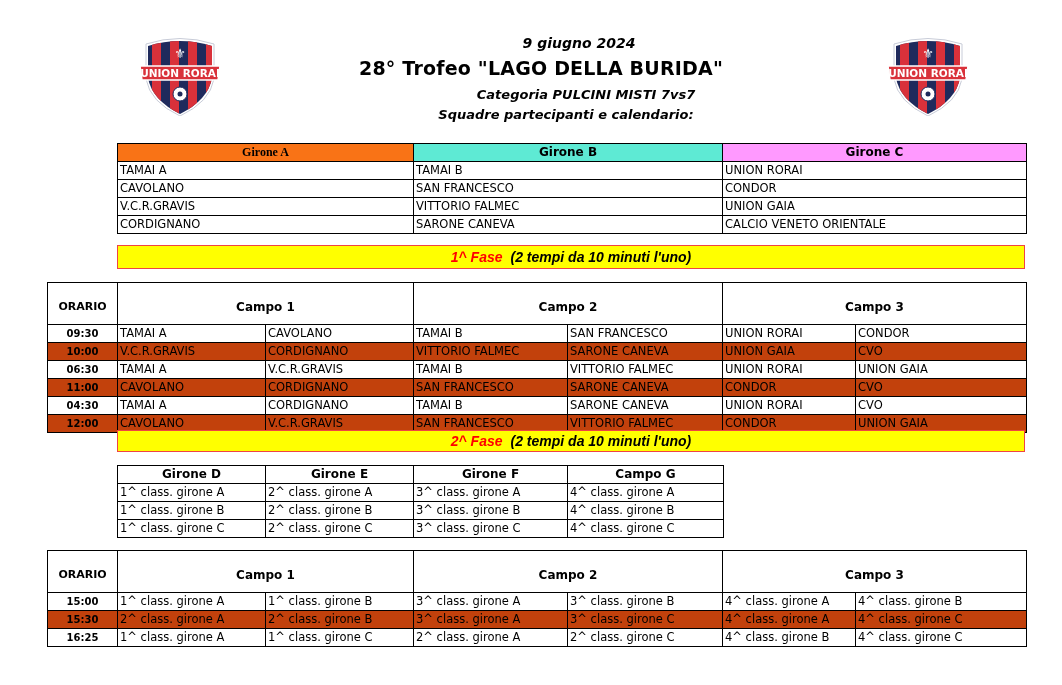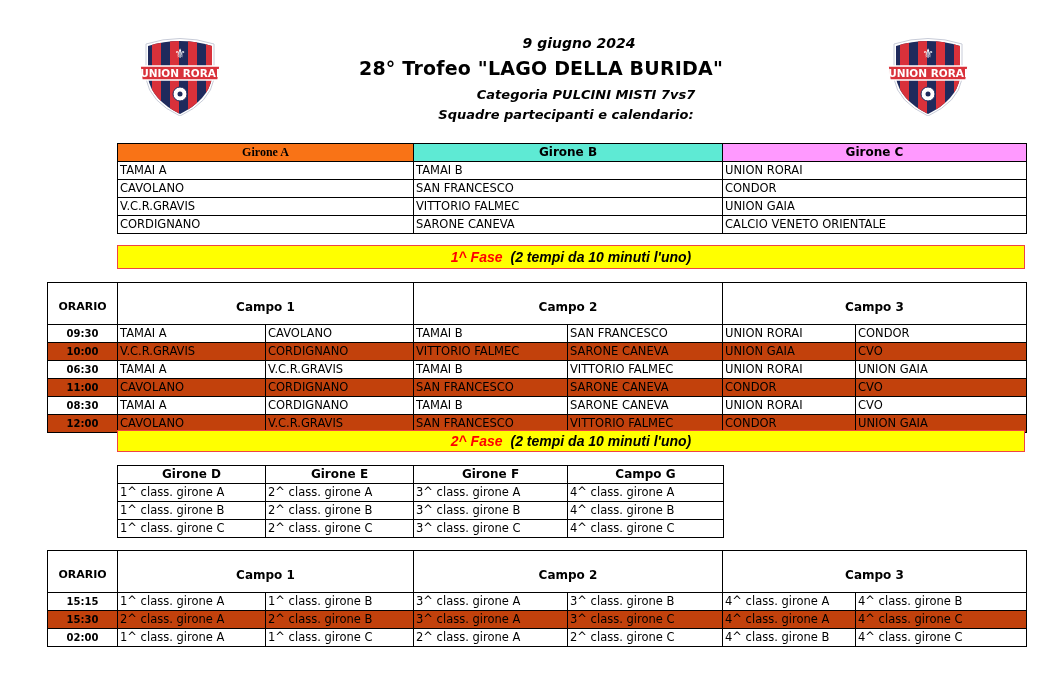--- a/index.html
+++ b/index.html
@@ -165,21 +165,21 @@
   <tr class="cyan">
     <td class="time">11:00</td>
     <td>CAVOLANO</td>
     <td>CORDIGNANO</td>
     <td>SAN FRANCESCO</td>
     <td>SARONE CANEVA</td>
     <td>CONDOR</td>
     <td>CVO</td>
   </tr>
   <tr>
-    <td class="time">08:30</td>
+    <td class="time">04:30</td>
     <td>TAMAI A</td>
     <td>CORDIGNANO</td>
     <td>TAMAI B</td>
     <td>SARONE CANEVA</td>
     <td>UNION RORAI</td>
     <td>CVO</td>
   </tr>
   <tr class="cyan">
     <td class="time">12:00</td>
     <td>CAVOLANO</td>
@@ -242,39 +242,39 @@
       <col style="width:171px">
   </colgroup>
   <tbody>
       <tr>
     <th class="orario">ORARIO</th>
     <th colspan="2">Campo 1</th>
     <th colspan="2">Campo 2</th>
     <th colspan="2">Campo 3</th>
   </tr>
   <tr>
-    <td class="time">15:15</td>
+    <td class="time">15:00</td>
     <td>1^ class. girone A</td>
     <td>1^ class. girone B</td>
     <td>3^ class. girone A</td>
     <td>3^ class. girone B</td>
     <td>4^ class. girone A</td>
     <td>4^ class. girone B</td>
   </tr>
   <tr class="cyan">
     <td class="time">15:30</td>
     <td>2^ class. girone A</td>
     <td>2^ class. girone B</td>
     <td>3^ class. girone A</td>
     <td>3^ class. girone C</td>
     <td>4^ class. girone A</td>
     <td>4^ class. girone C</td>
   </tr>
   <tr>
-    <td class="time">02:00</td>
+    <td class="time">16:25</td>
     <td>1^ class. girone A</td>
     <td>1^ class. girone C</td>
     <td>2^ class. girone A</td>
     <td>2^ class. girone C</td>
     <td>4^ class. girone B</td>
     <td>4^ class. girone C</td>
   </tr>
 </tbody>
   </table>
 

